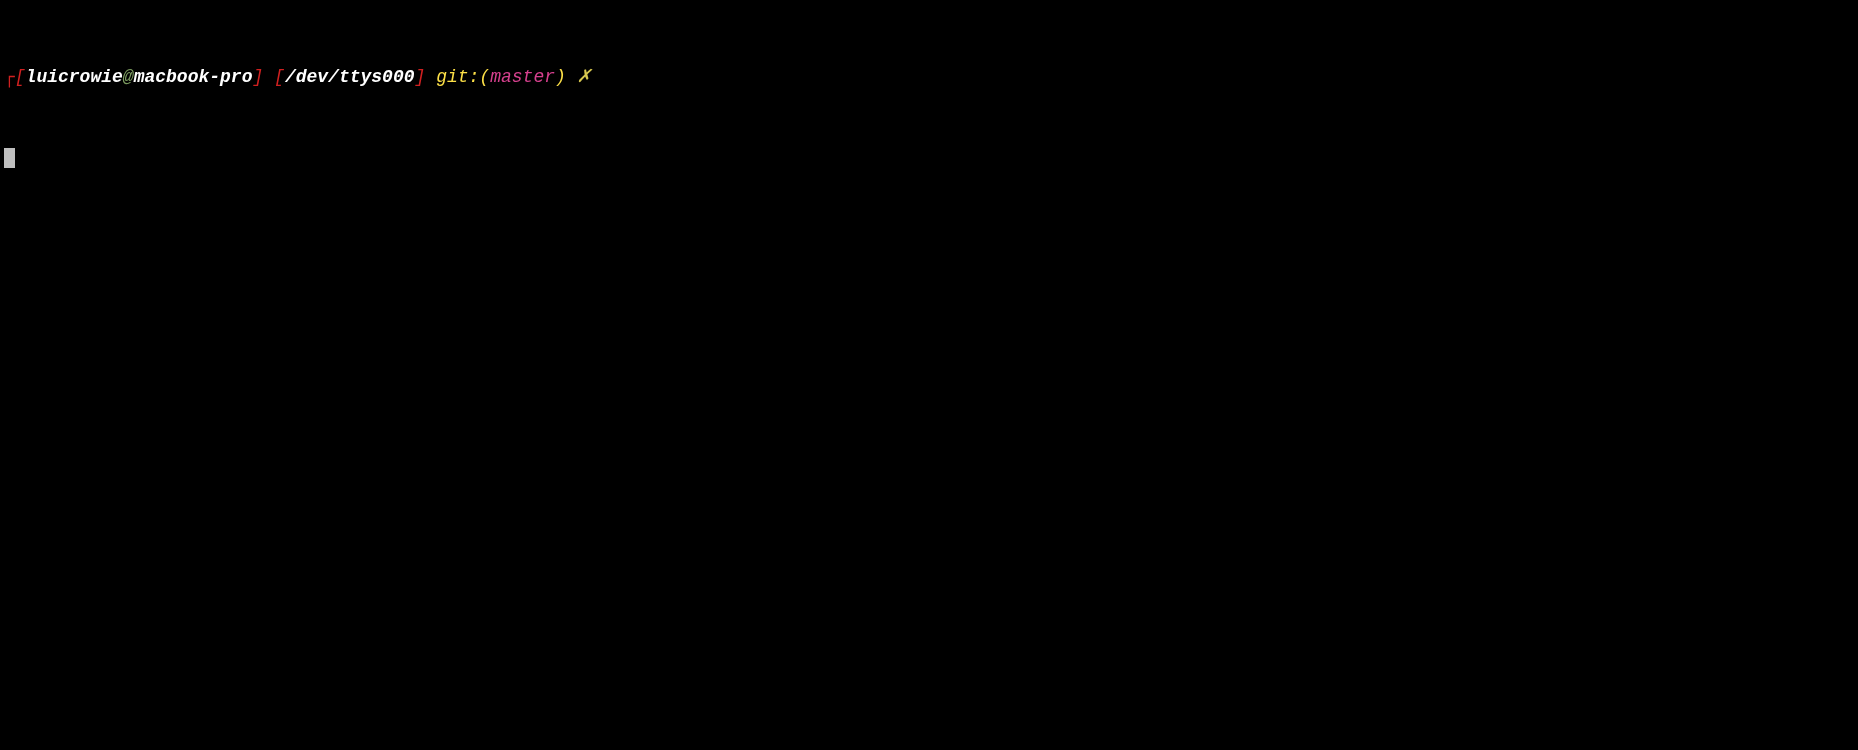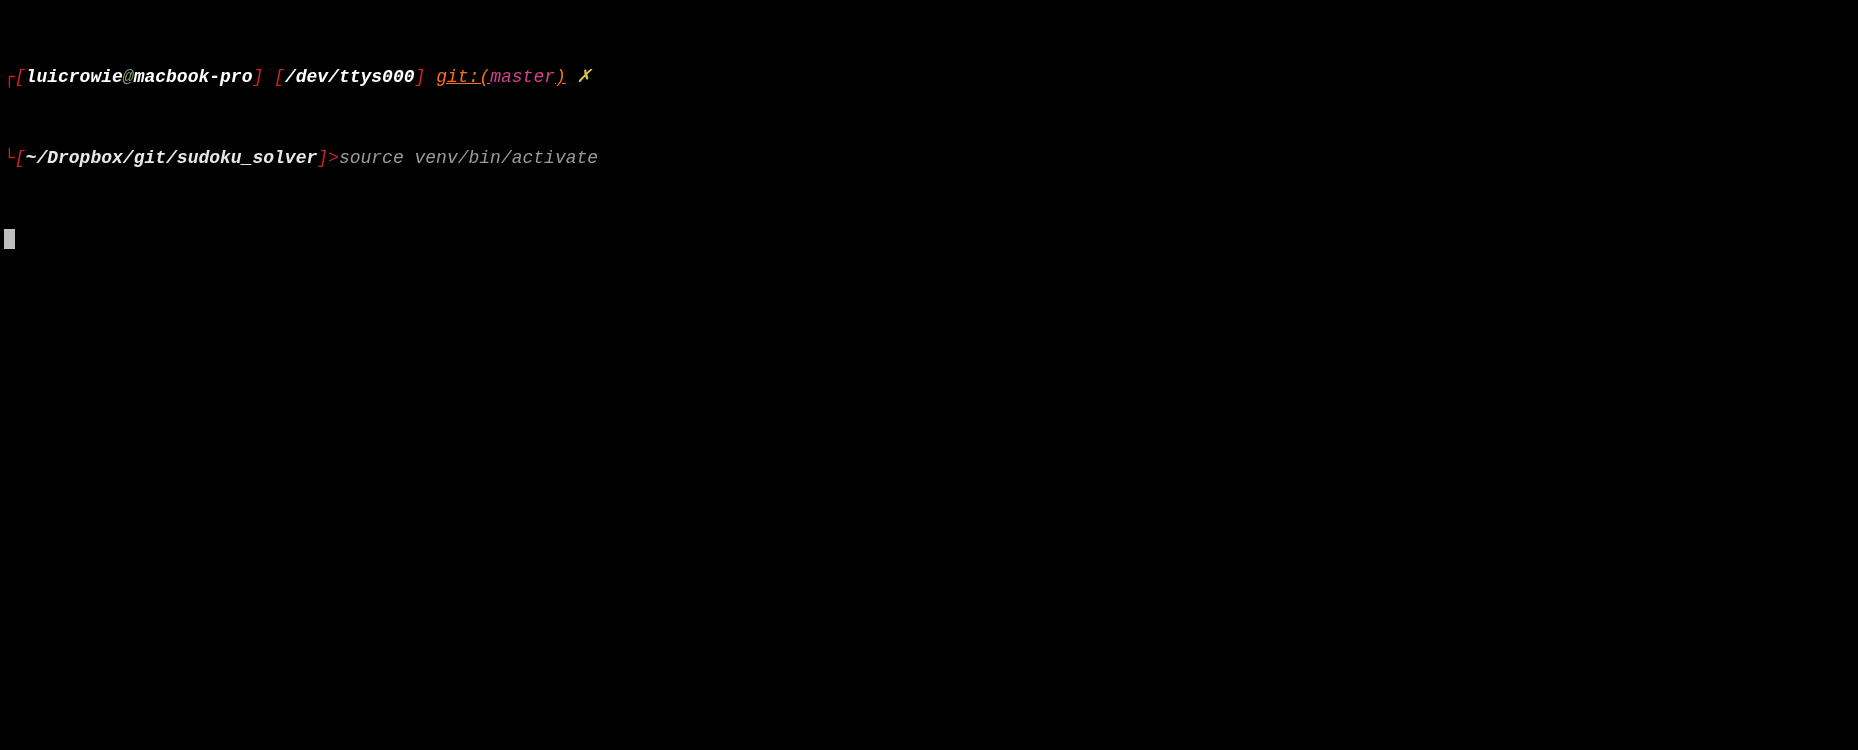--- a/index.html
+++ b/index.html
@@ -29,22 +29,21 @@
     }
     .white-bold {
       color: #ffffff;
       font-weight: bold;
       text-align: center;
     }
     .green-dim {
       color: #7a9a5e;
     }
     .blue {
-      color: #f97316;
-      text-decoration: underline;
+      color: #fde047;
     }
     .magenta {
       color: #d6408e;
       margin-top: 8px;
     }
     .yellow {
       color: #d8c850;
     }
     .cwd {
       color: #e8e8e8;
@@ -60,15 +59,14 @@
       height: 20px;
       background-color: #bfbfbf;
       vertical-align: text-bottom;
     }
   </style>
 </head>
 <body>
 
 <div class="terminal">
   <div class="line"><span class="red">┌[</span><span class="white-bold">luicrowie</span><span class="green-dim">@</span><span class="white-bold">macbook-pro</span><span class="red">]</span><span> </span><span class="red">[</span><span class="white-bold">/dev/ttys000</span><span class="red">]</span><span> </span><span class="blue">git:(</span><span class="magenta">master</span><span class="blue">)</span><span> </span><span class="yellow">✗</span></div>
-  <div class="line"><span class="red">└[</span><span class="cwd">~/Dropbox/git/sudoku_solver</span><span class="red">]</span><span class="red">&gt;</span><span class="cmd">source venv/bin/activate</span></div>
   <div class="line"><span class="cursor"></span></div>
 </div>
 
 </body></html>

